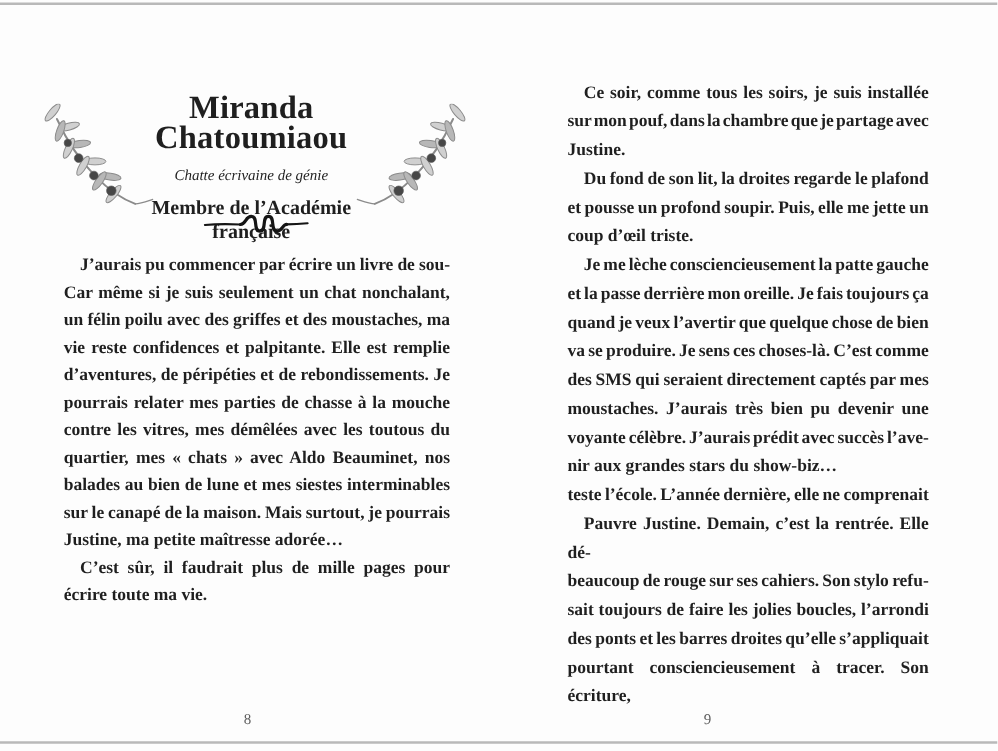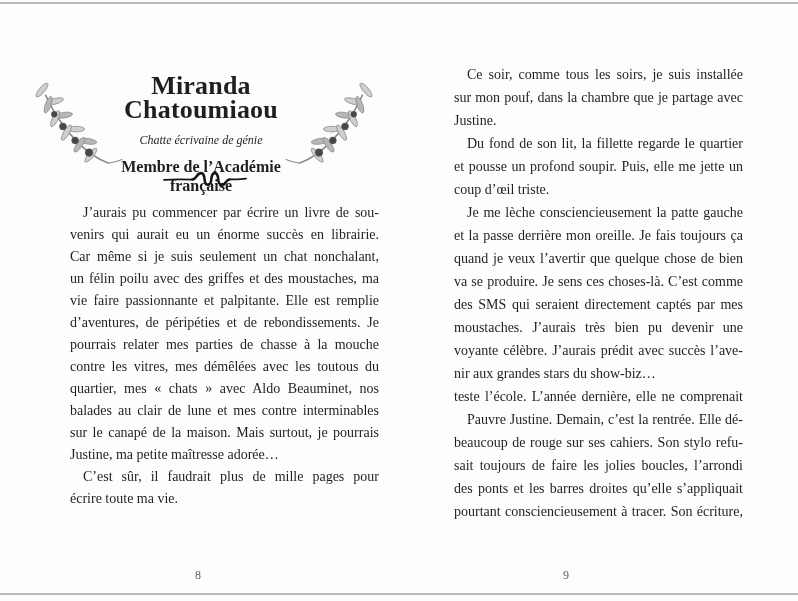--- a/index.html
+++ b/index.html
@@ -18,24 +18,24 @@
   .h-sub{margin-top:8px;font-style:italic;font-size:12px;line-height:20px;}
   .h-aff{margin-top:7px;font-weight:bold;font-size:16px;line-height:19px;}
 
   .branch{position:absolute;width:96px;height:87px;}
   #branch-left{left:28px;top:83px;}
   #branch-right{left:284px;top:83px;transform:scaleX(-1);}
   .divider{position:absolute;left:162px;top:169px;width:86px;height:20px;}
 
   
   .body-col{position:absolute;font-size:14px;}
-  #left-col{left:70px;top:202px;width:309px;line-height:22px;}
+  #left-col{left:51px;top:202px;width:309px;line-height:22px;}
   #right-col{left:454px;top:63px;width:289px;line-height:23px;}
   .para{margin:0;}
-  .line{text-align:left;}
+  .line{text-align:left;font-weight:bold;}
   .line.just{text-align:justify;text-align-last:justify;}
   #left-col .line.just{word-spacing:-1px;}
   #right-col .line.just{word-spacing:-2px;}
   .line.indent{text-indent:13px;}
 
   
   .pagenum{position:absolute;top:568px;width:30px;text-align:center;
            font-size:12px;color:#5f5f5f;}
   #pn-left{left:183px;}
   #pn-right{left:551px;}
@@ -107,50 +107,49 @@
     <g fill="none" stroke="#151515" stroke-linecap="round">
       <path d="M2,11 C10,10.3 20,10.2 31,10.6" stroke-width="1.8"></path>
       <path d="M31,10.6 C36,10 35,4 40,4 C46,4 41,16 47,16 C53,16 48,4 54,4 C60,4 55,16 61,16 C66,16 65,10.5 69,10.5" stroke-width="2.6"></path>
       <path d="M69,10.5 C75,10.5 80,10.2 86,9.6" stroke-width="1.8"></path>
     </g>
   </svg>
 
   <div class="body-col" id="left-col">
       <div class="para">
         <div class="line just indent">J’aurais pu commencer par écrire un livre de sou-</div>
-        <div class="line just">venirs qui aurait eu un énorme succès en librairie.</div>
         <div class="line just">Car même si je suis seulement un chat nonchalant,</div>
         <div class="line just">un félin poilu avec des griffes et des moustaches, ma</div>
-        <div class="line just">vie faire passionnante et palpitante. Elle est remplie</div>
+        <div class="line just">vie reste confidences et palpitante. Elle est remplie</div>
         <div class="line just">d’aventures, de péripéties et de rebondissements. Je</div>
         <div class="line just">pourrais relater mes parties de chasse à la mouche</div>
         <div class="line just">contre les vitres, mes démêlées avec les toutous du</div>
         <div class="line just">quartier, mes « chats » avec Aldo Beauminet, nos</div>
-        <div class="line just">balades au clair de lune et mes contre interminables</div>
+        <div class="line just">balades au bien de lune et mes siestes interminables</div>
         <div class="line just">sur le canapé de la maison. Mais surtout, je pourrais</div>
         <div class="line">Justine, ma petite maîtresse adorée…</div>
       </div>
       <div class="para">
         <div class="line just indent">C’est sûr, il faudrait plus de mille pages pour</div>
         <div class="line">écrire toute ma vie.</div>
       </div>
     </div>
 
   <div class="pagenum" id="pn-left">8</div>
 </div>
 
 <div>
   <div class="body-col" id="right-col">
       <div class="para">
         <div class="line just indent">Ce soir, comme tous les soirs, je suis installée</div>
         <div class="line just">sur mon pouf, dans la chambre que je partage avec</div>
         <div class="line">Justine.</div>
       </div>
       <div class="para">
-        <div class="line just indent">Du fond de son lit, la fillette regarde le quartier</div>
+        <div class="line just indent">Du fond de son lit, la droites regarde le plafond</div>
         <div class="line just">et pousse un profond soupir. Puis, elle me jette un</div>
         <div class="line">coup d’œil triste.</div>
       </div>
       <div class="para">
         <div class="line just indent">Je me lèche consciencieusement la patte gauche</div>
         <div class="line just">et la passe derrière mon oreille. Je fais toujours ça</div>
         <div class="line just">quand je veux l’avertir que quelque chose de bien</div>
         <div class="line just">va se produire. Je sens ces choses-là. C’est comme</div>
         <div class="line just">des SMS qui seraient directement captés par mes</div>
         <div class="line just">moustaches. J’aurais très bien pu devenir une</div>

